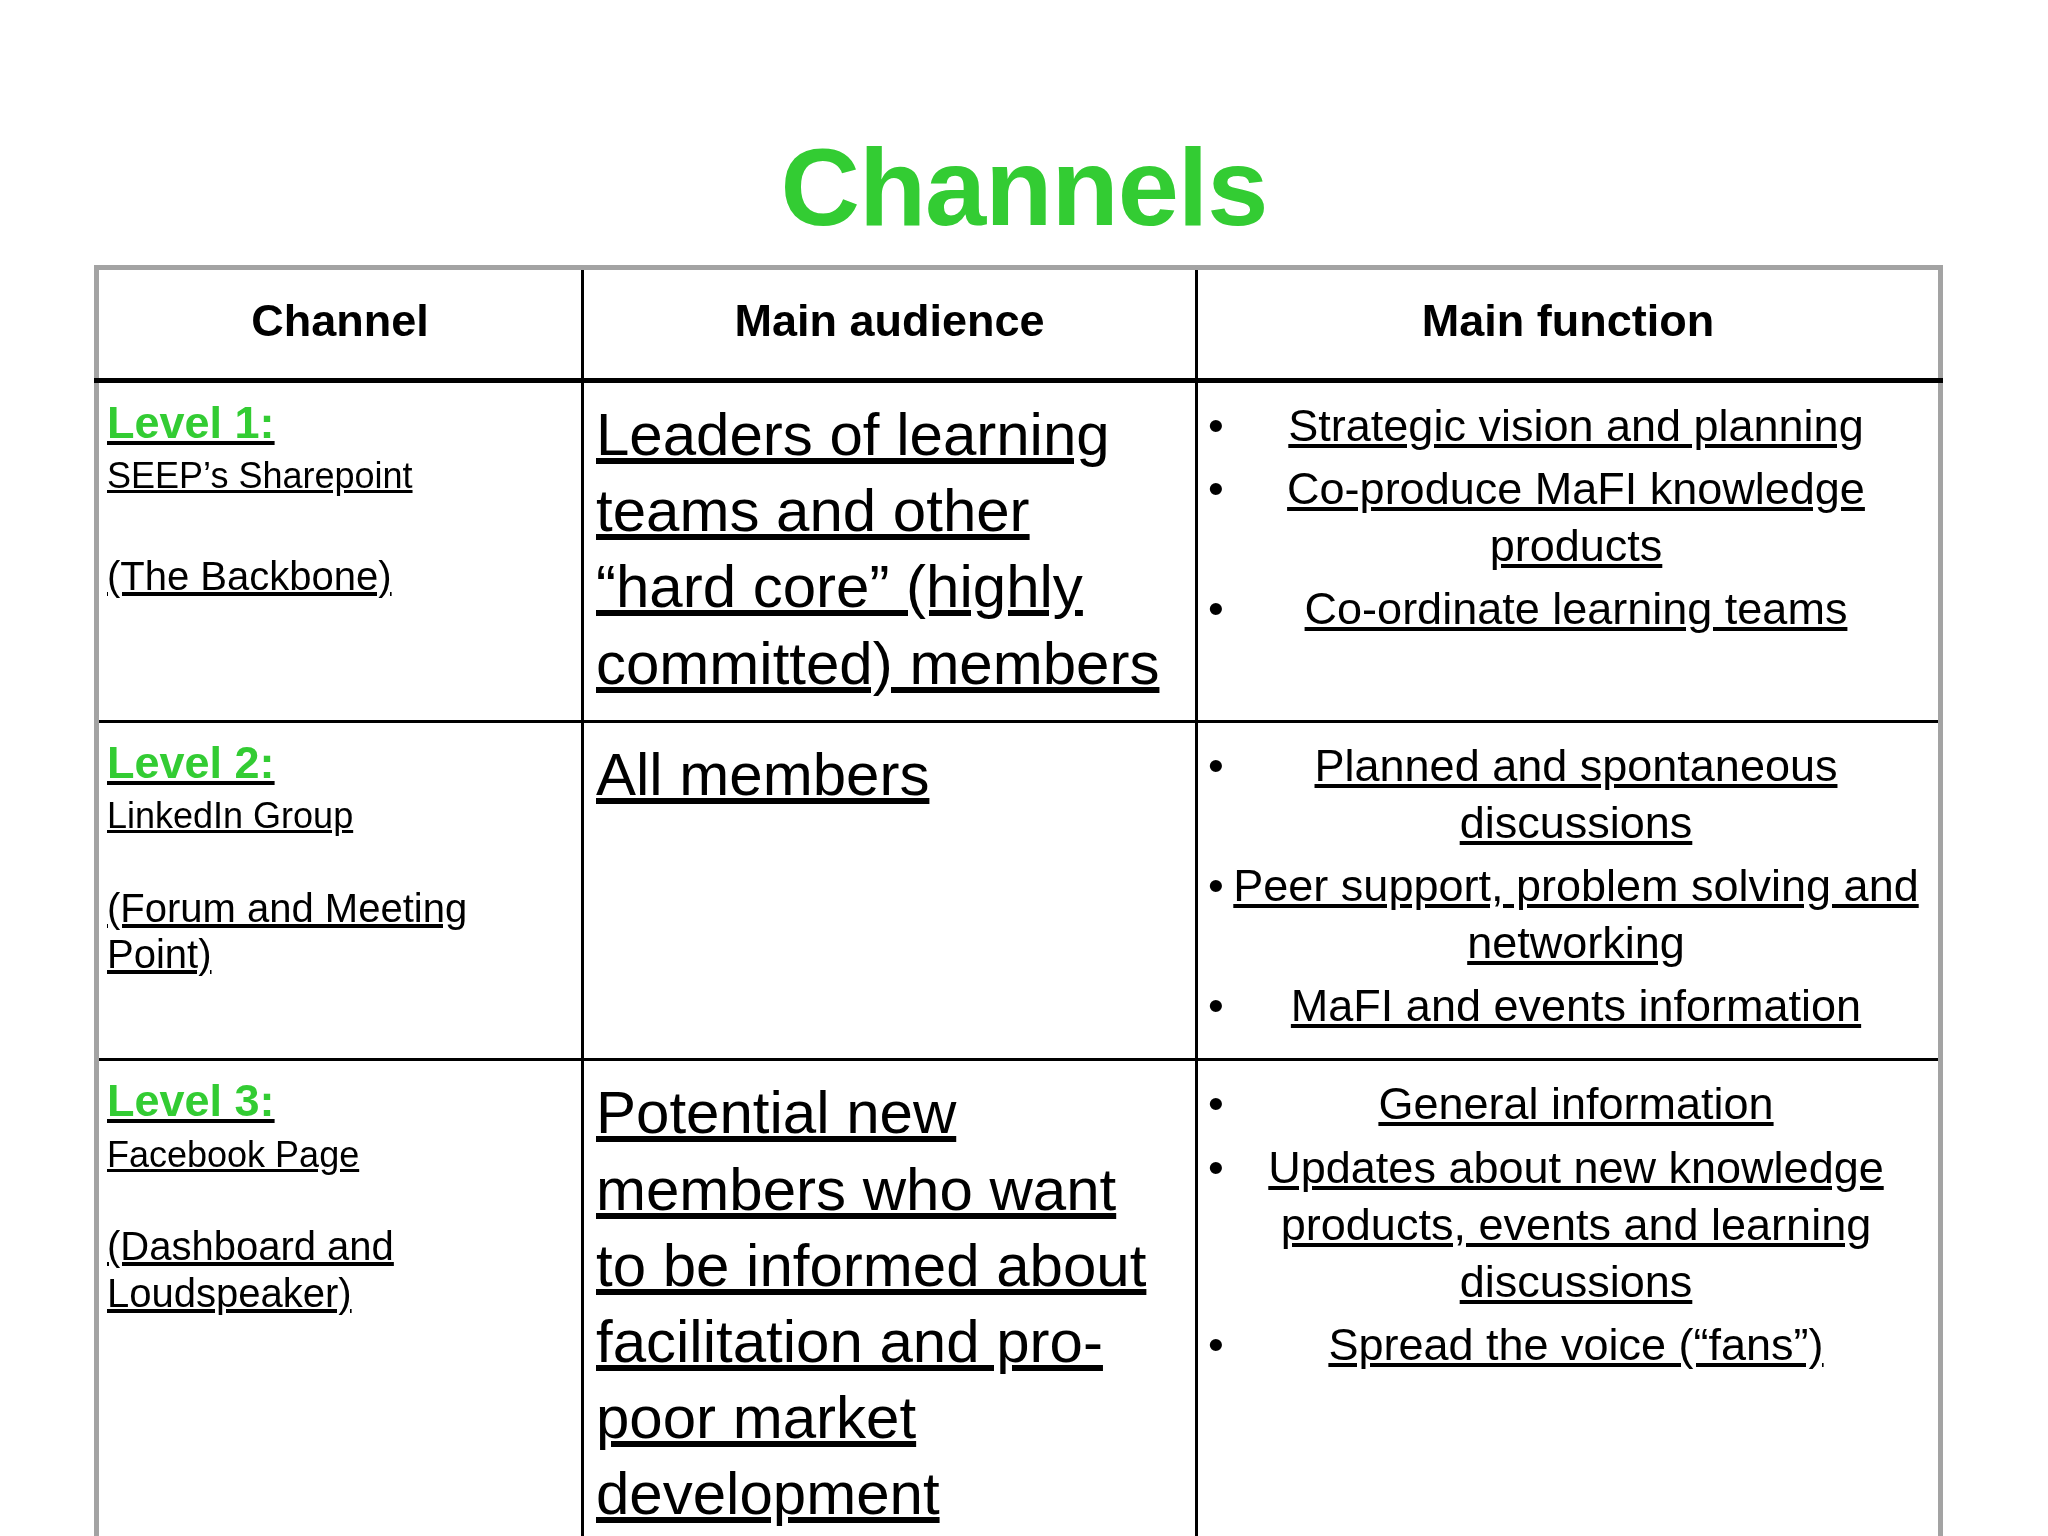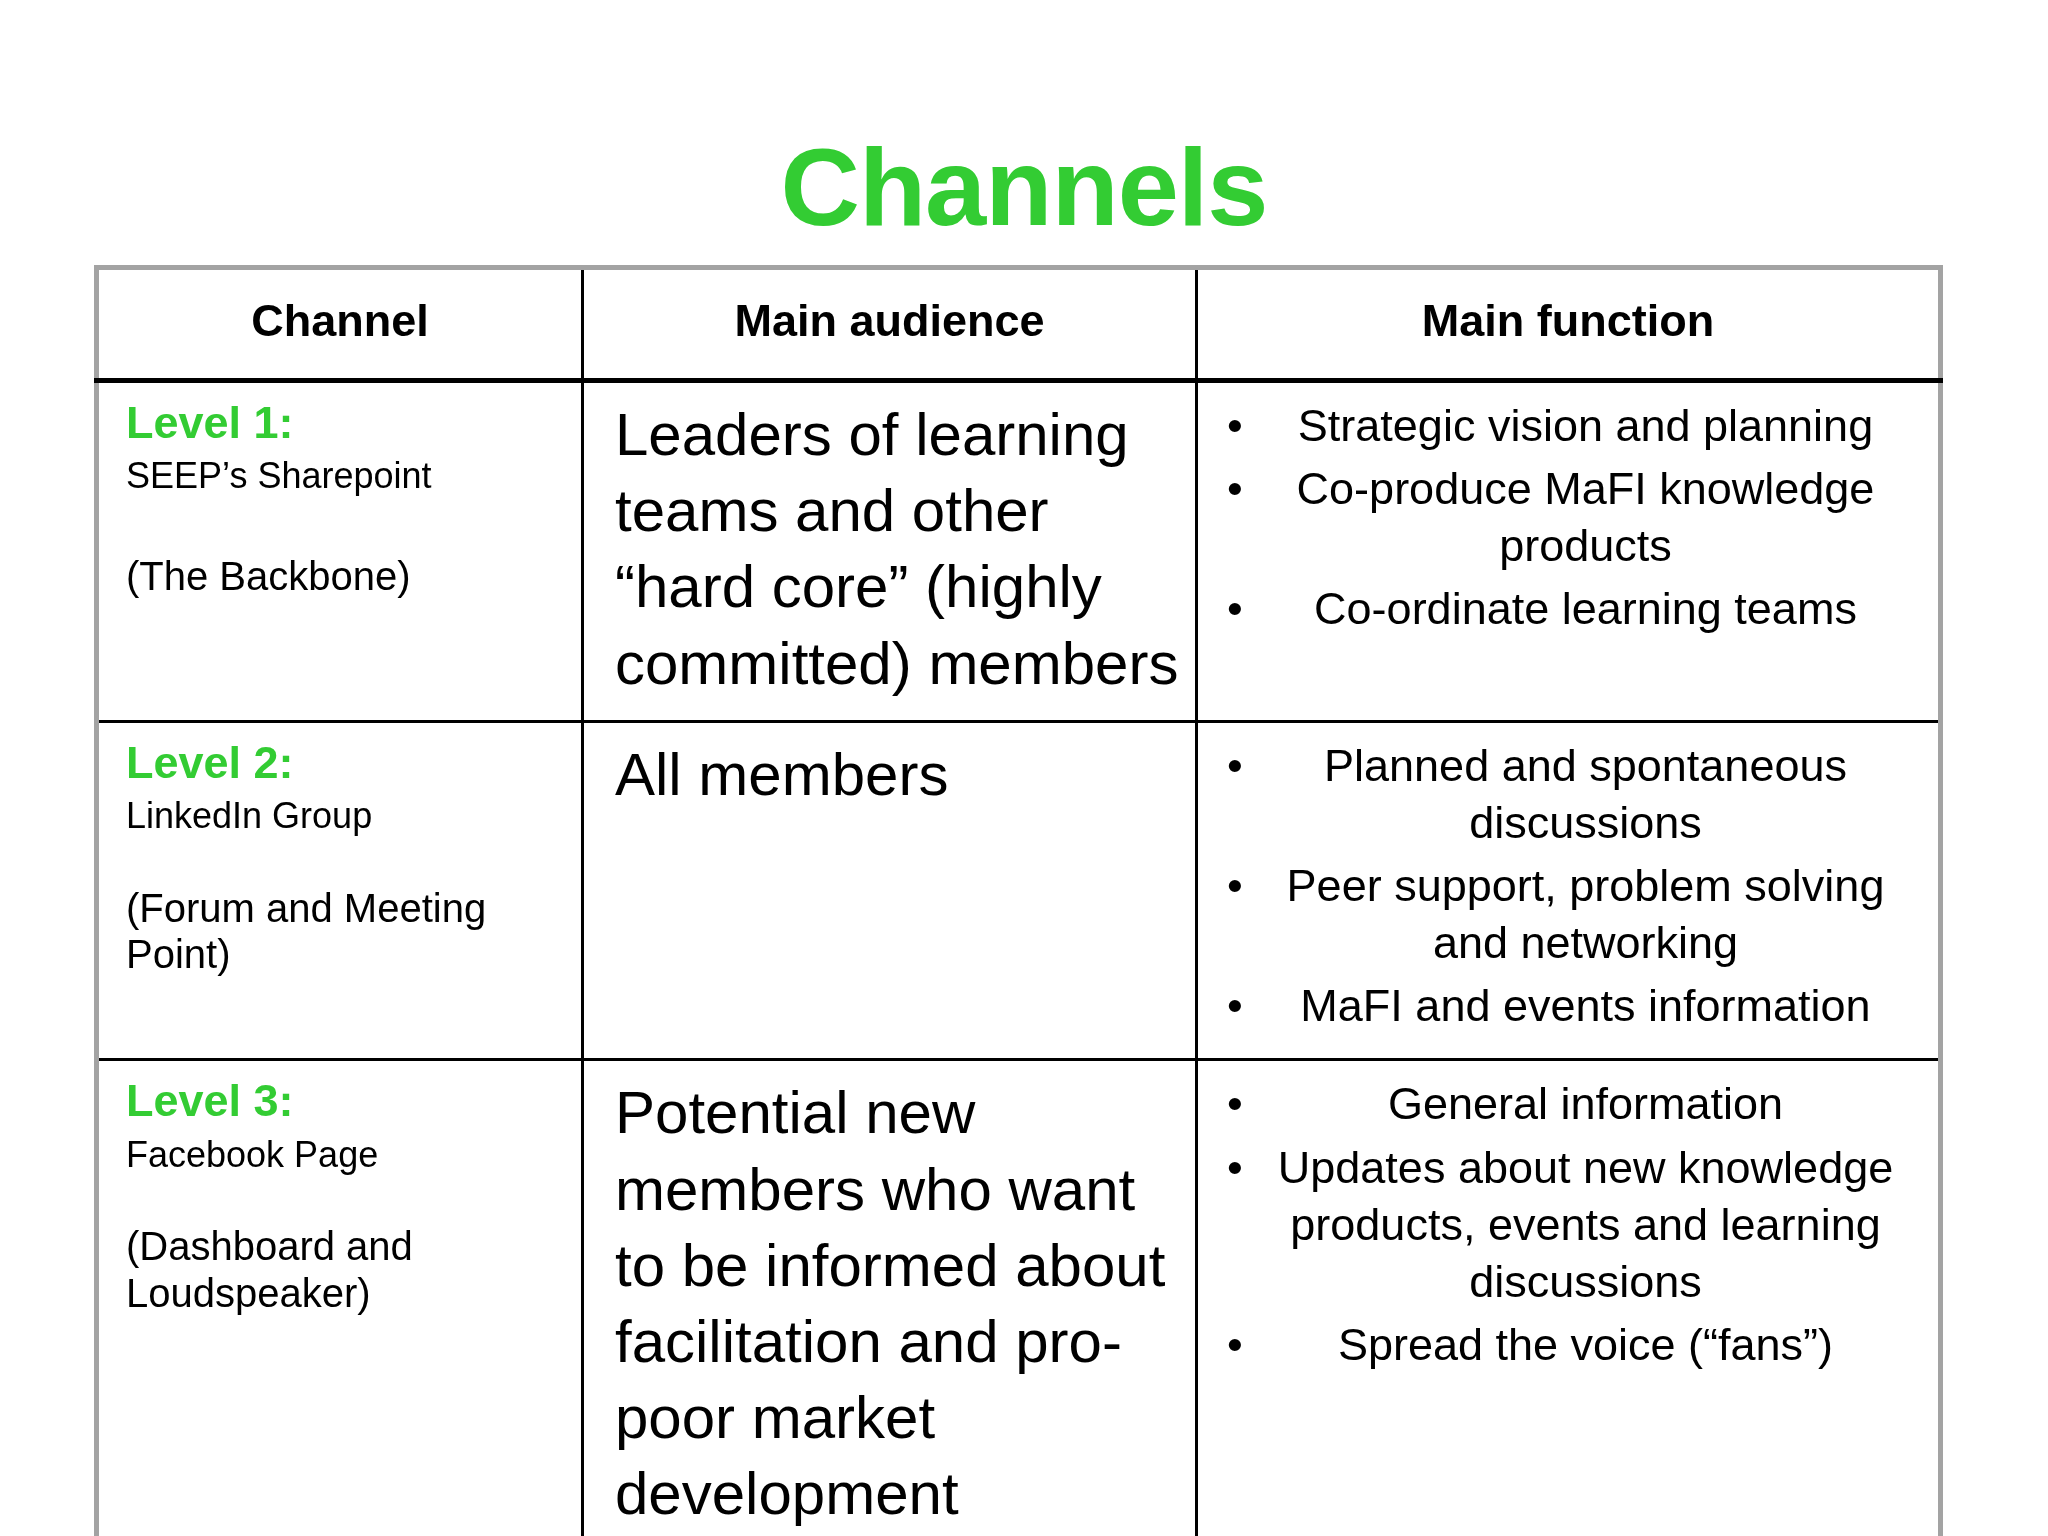--- a/index.html
+++ b/index.html
@@ -68,21 +68,22 @@
     text-align: center;
     vertical-align: middle;
     font-size: 45px;
     font-weight: bold;
     height: 94px;
     padding: 4px 10px 10px 10px;
     border-bottom: 5px solid #000000;
   }
 
   .cell-pad {
-    padding: 14px 14px 18px 27px;
+    padding: 14px 14px 18px 8px;
+    text-decoration: underline;
   }
 
   
   .level-label {
     font-size: 45px;
     font-weight: bold;
     color: #33cc33;
     line-height: 1.16;
     margin: 0 0 6px 0;
   }

